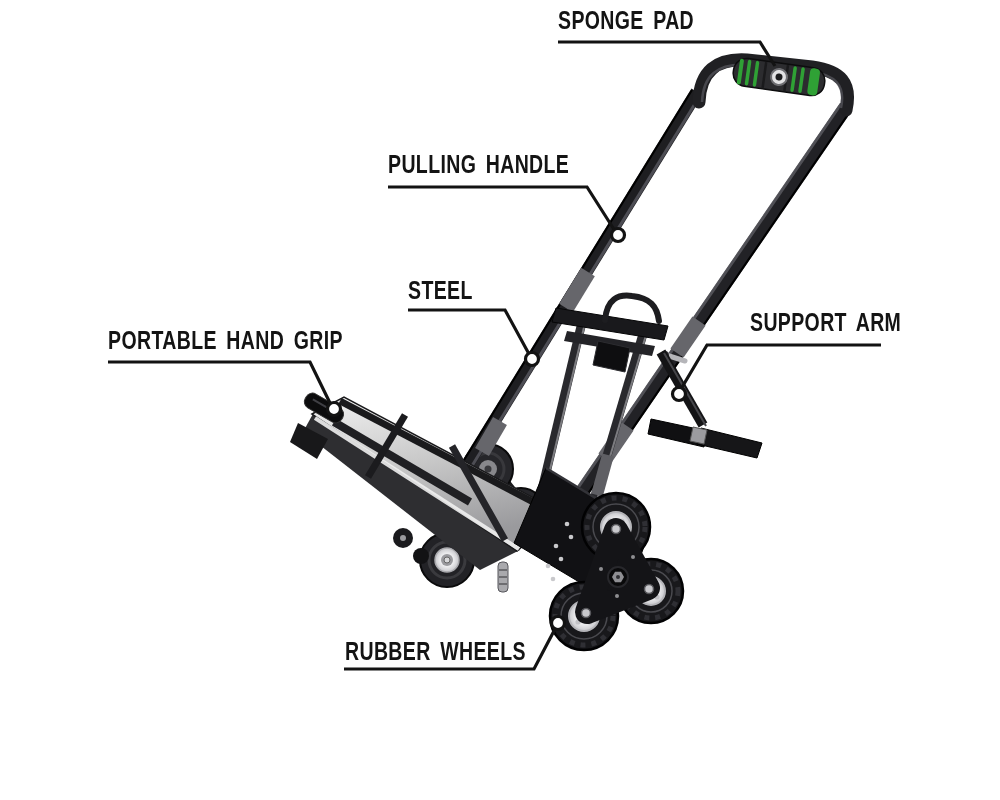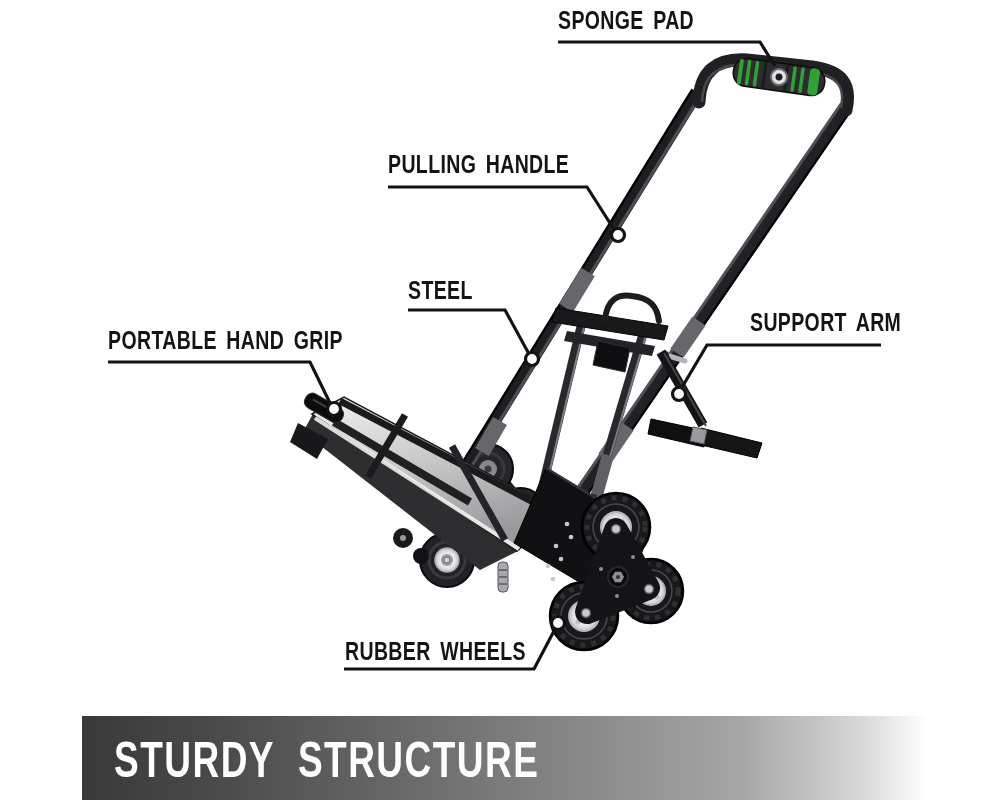--- a/index.html
+++ b/index.html
@@ -237,17 +237,14 @@
     </g>
   </svg>
 
   <div class="callout" style="left:558px;top:7px">SPONGE PAD</div>
   <div class="callout" style="left:388px;top:151px">PULLING HANDLE</div>
   <div class="callout" style="left:408px;top:277px">STEEL</div>
   <div class="callout" style="left:750px;top:309px">SUPPORT ARM</div>
   <div class="callout" style="left:108px;top:327px">PORTABLE HAND GRIP</div>
   <div class="callout" style="left:345px;top:638px">RUBBER WHEELS</div>
 
-  <div class="banner">
-    <span class="banner-title">STURDY STRUCTURE</span>
-  </div>
 
 </div>
 
 </body></html>

